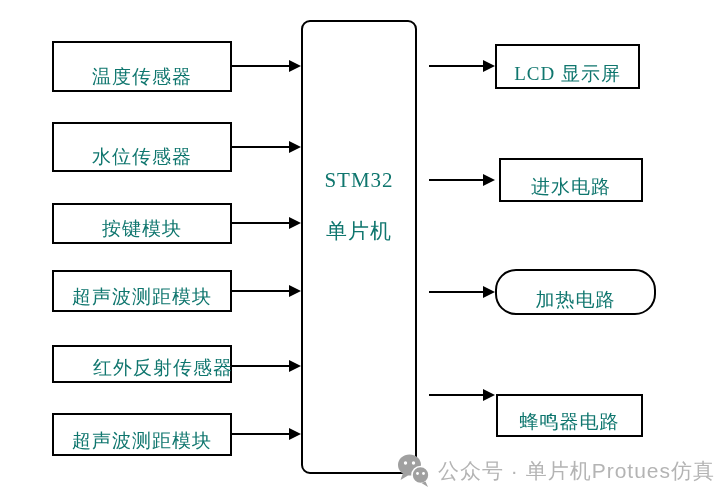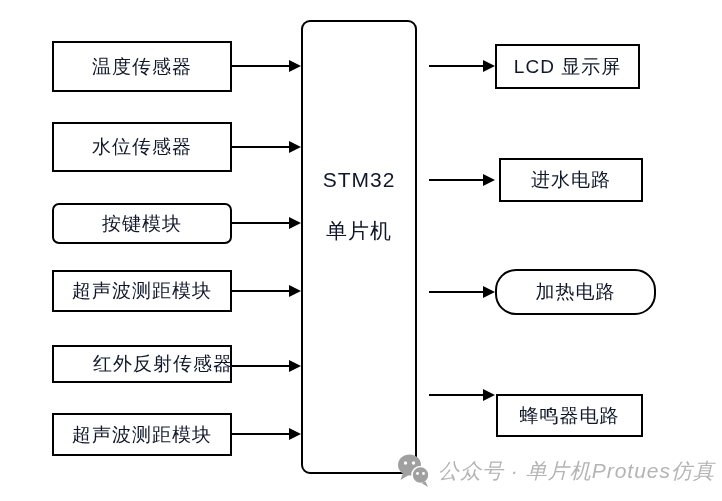--- a/index.html
+++ b/index.html
@@ -8,29 +8,30 @@
     width:722px;height:501px;
     background:#ffffff;
     font-family:"Liberation Sans","DejaVu Sans",sans-serif;
     overflow:hidden;
   }
   .box{
     position:absolute;
     box-sizing:border-box;
     border:2px solid var(--line,#000);
     background:#ffffff;
-    display:flex;align-items:center;justify-content:center;
-    font-size:19px;color:#0f172a;letter-spacing:1px;
+    display:flex;align-items:flex-end;justify-content:center;
+    font-size:19px;color:#0f766e;letter-spacing:1px;
     white-space:nowrap;
+    font-family:Liberation Serif, serif;
   }
   
   .lb{left:52px;width:180px;}
   .lb1{top:41px;height:51px;}
   .lb2{top:122px;height:50px;}
-  .lb3{top:203px;height:41px;border-radius:7px;}
+  .lb3{top:203px;height:41px;}
   .lb4{top:270px;height:42px;}
   .lb5{top:345px;height:38px;padding-left:42px;}
   .lb6{top:413px;height:43px;}
   
   .center{left:301px;top:20px;width:116px;height:454px;border-radius:9px;}
   .center .cl{position:absolute;left:0;width:100%;text-align:center;font-size:21px;letter-spacing:1px;}
   .cl1{top:146px;}
   .cl2{top:195px;}
   
   .rb1{left:495px;top:44px;width:145px;height:45px;}
@@ -48,21 +49,21 @@
     border-bottom:6px solid transparent;
   }
   .la{left:232px;width:57px;}
   .la1{top:65px;} .la2{top:146px;} .la3{top:222px;}
   .la4{top:290px;} .la5{top:365px;} .la6{top:433px;}
   .ra{left:429px;width:54px;}
   .ra1{top:65px;} .ra2{top:179px;} .ra3{top:291px;} .ra4{top:394px;}
   
   .watermark{
     position:absolute;left:396px;top:452px;
-    display:flex;align-items:center;gap:6px;font-style:italic;
+    display:flex;align-items:center;gap:6px;
   }
   .watermark .wm-text{
     font-size:21px;color:var(--wm-text,#b4b4b4);
     letter-spacing:1px;white-space:nowrap;
   }
 </style>
 </head>
 <body>
 
 <div class="canvas">

